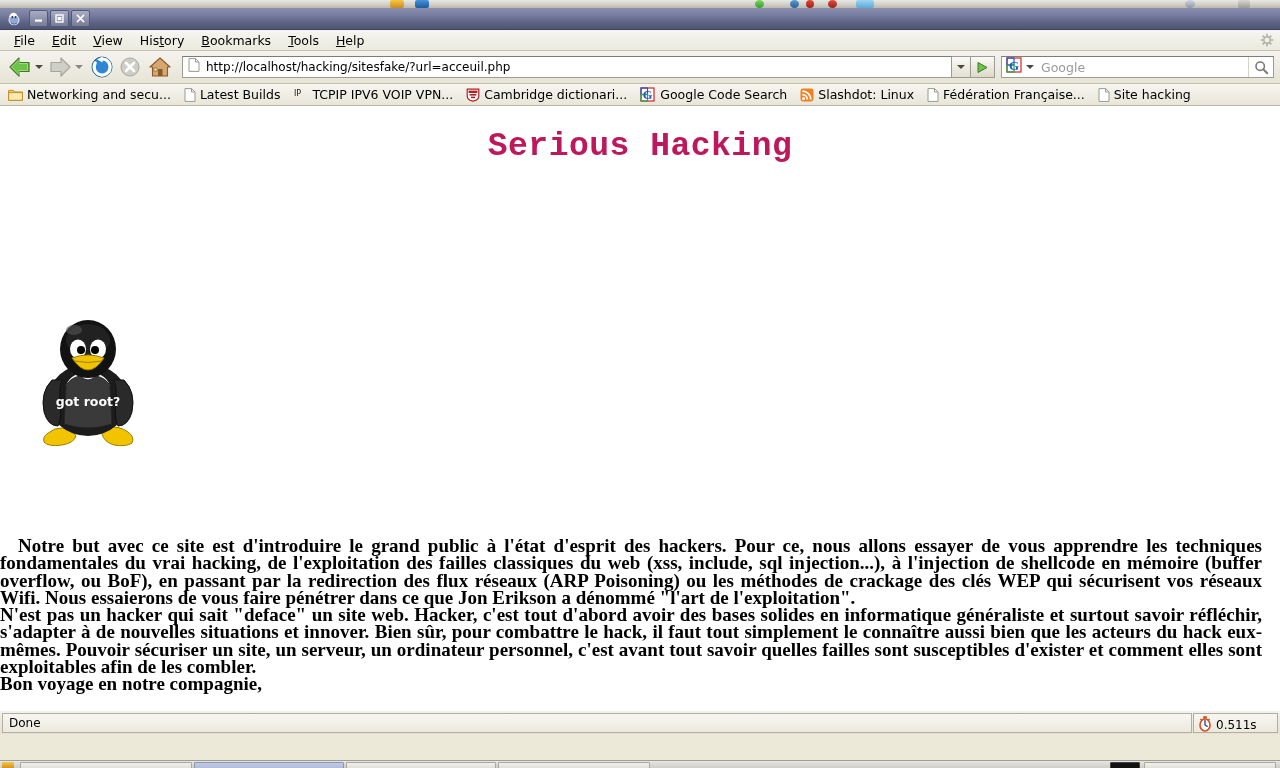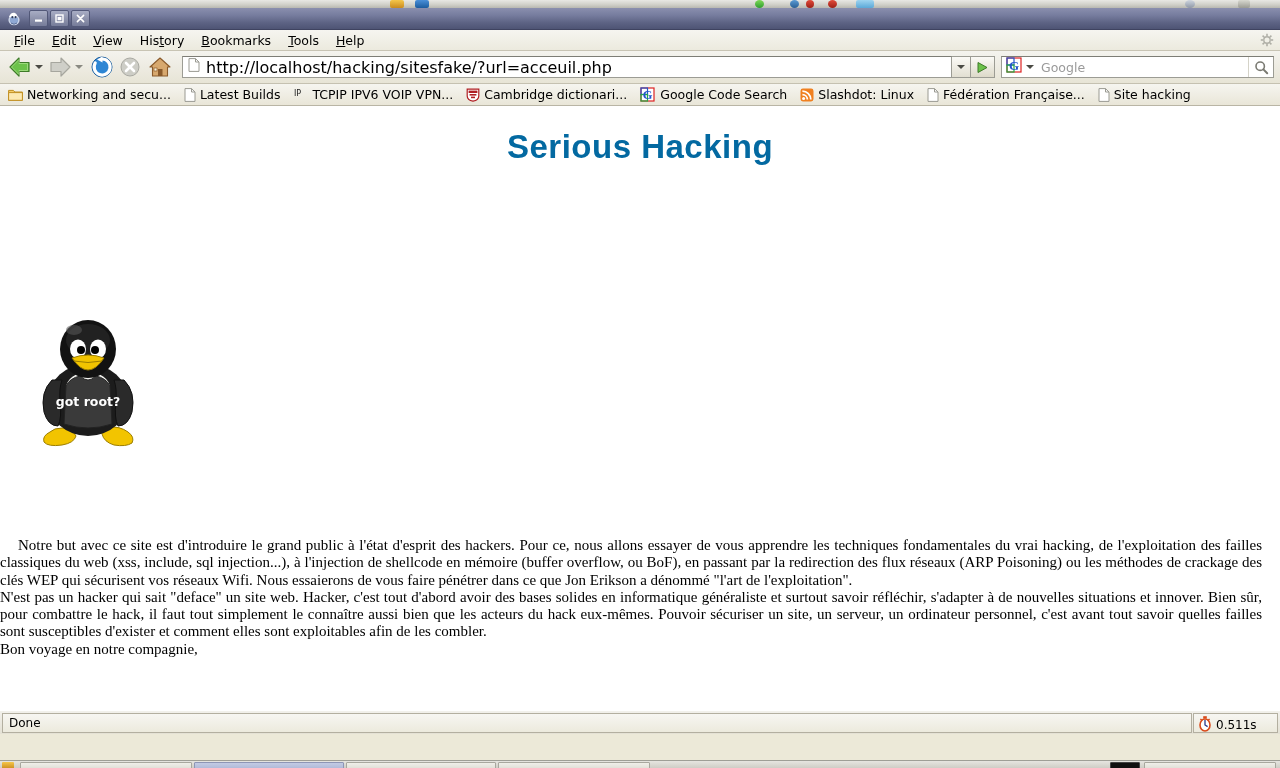--- a/index.html
+++ b/index.html
@@ -128,21 +128,21 @@
     margin: 0 0 0 6px;
     background: #ffffff;
     border: 1px solid #9c9c94;
     border-top-color: #7d7d76;
     display: flex;
     align-items: center;
     box-sizing: border-box;
   }
   #url-favicon { margin: 0 6px 0 5px; flex: 0 0 auto; }
   #url-text {
-    font-size: 16px;
+    font-size: 12px;
     color: #000;
     font-family: "DejaVu Sans", sans-serif;
     white-space: nowrap;
     overflow: hidden;
   }
   #url-dropdown {
     width: 19px; height: 22px;
     background: linear-gradient(to bottom,#fbfaf6,#e2dfd2);
     border: 1px solid #9c9c94;
     border-left: none;
@@ -218,24 +218,24 @@
   
   #page-content {
     position: relative;
     height: 604px;
     background: #ffffff;
     overflow: hidden;
     font-family: "Liberation Serif", serif;
   }
   #page-title {
     text-align: center;
-    font-family: Liberation Sans, sans-serif;
+    font-family: Liberation Mono, monospace;
     font-weight: bold;
     font-size: 33px;
-    color: #0369a1;
+    color: #be185d;
     margin: 0;
     padding-top: 22px;
     letter-spacing: 0.5px;
   }
   #tux-wrapper {
     position: absolute;
     left: 36px;
     top: 208px;
     width: 104px;
     height: 140px;
@@ -248,23 +248,24 @@
     font-family: "Liberation Serif", serif;
     font-weight: bold;
     font-size: 25px;
     color: #000;
   }
   #body-text {
     position: absolute;
     left: 0; right: 18px;
     top: 431px;
     font-family: "Liberation Serif", serif;
-    font-size: 15px;
+    font-size: 19px;
     line-height: 17.3px;
     color: #000;
+    font-weight: bold;
   }
   #body-text p { margin: 0; }
   #para-1 { text-align: justify; text-indent: 18px; }
   #para-2 { text-align: justify; }
   #signature {
     position: absolute;
     left: 0; right: 0;
     top: 584px;
     text-align: center;
     font-family: "Liberation Serif", serif;

